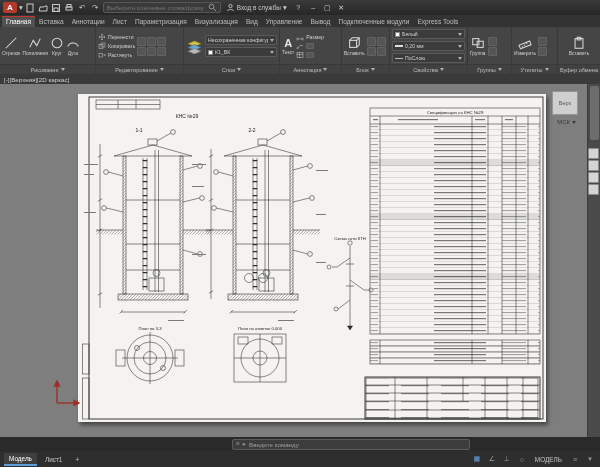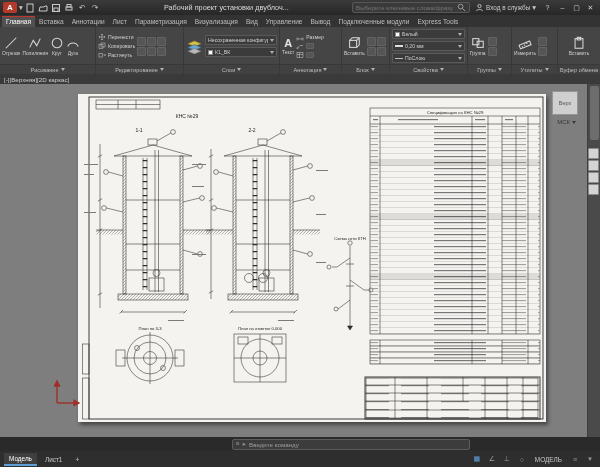--- a/index.html
+++ b/index.html
@@ -101,21 +101,20 @@
         </svg>
       </span>
     <span class="qbtn">
         <svg viewBox="0 0 10 10" width="10" height="10">
           <rect x="2" y="4" width="6" height="3"></rect>
           <rect x="3" y="1.5" width="4" height="2.5"></rect>
         </svg>
       </span>
     <span class="qbtn glyph">↶</span>
     <span class="qbtn glyph">↷</span>
-    <div class="title">Рабочий проект установки двублоч...</div>
     <div class="search">
       <input placeholder="Выберите ключевые слова/фразу" style="">
       <svg viewBox="0 0 10 10" width="9" height="9">
           <circle cx="4" cy="4" r="2.6"></circle>
           <line x1="6" y1="6" x2="9" y2="9"></line>
         </svg>
     </div>
     <div class="signin">
       <svg viewBox="0 0 10 10" width="9" height="9">
           <circle cx="5" cy="3.4" r="1.8"></circle>

